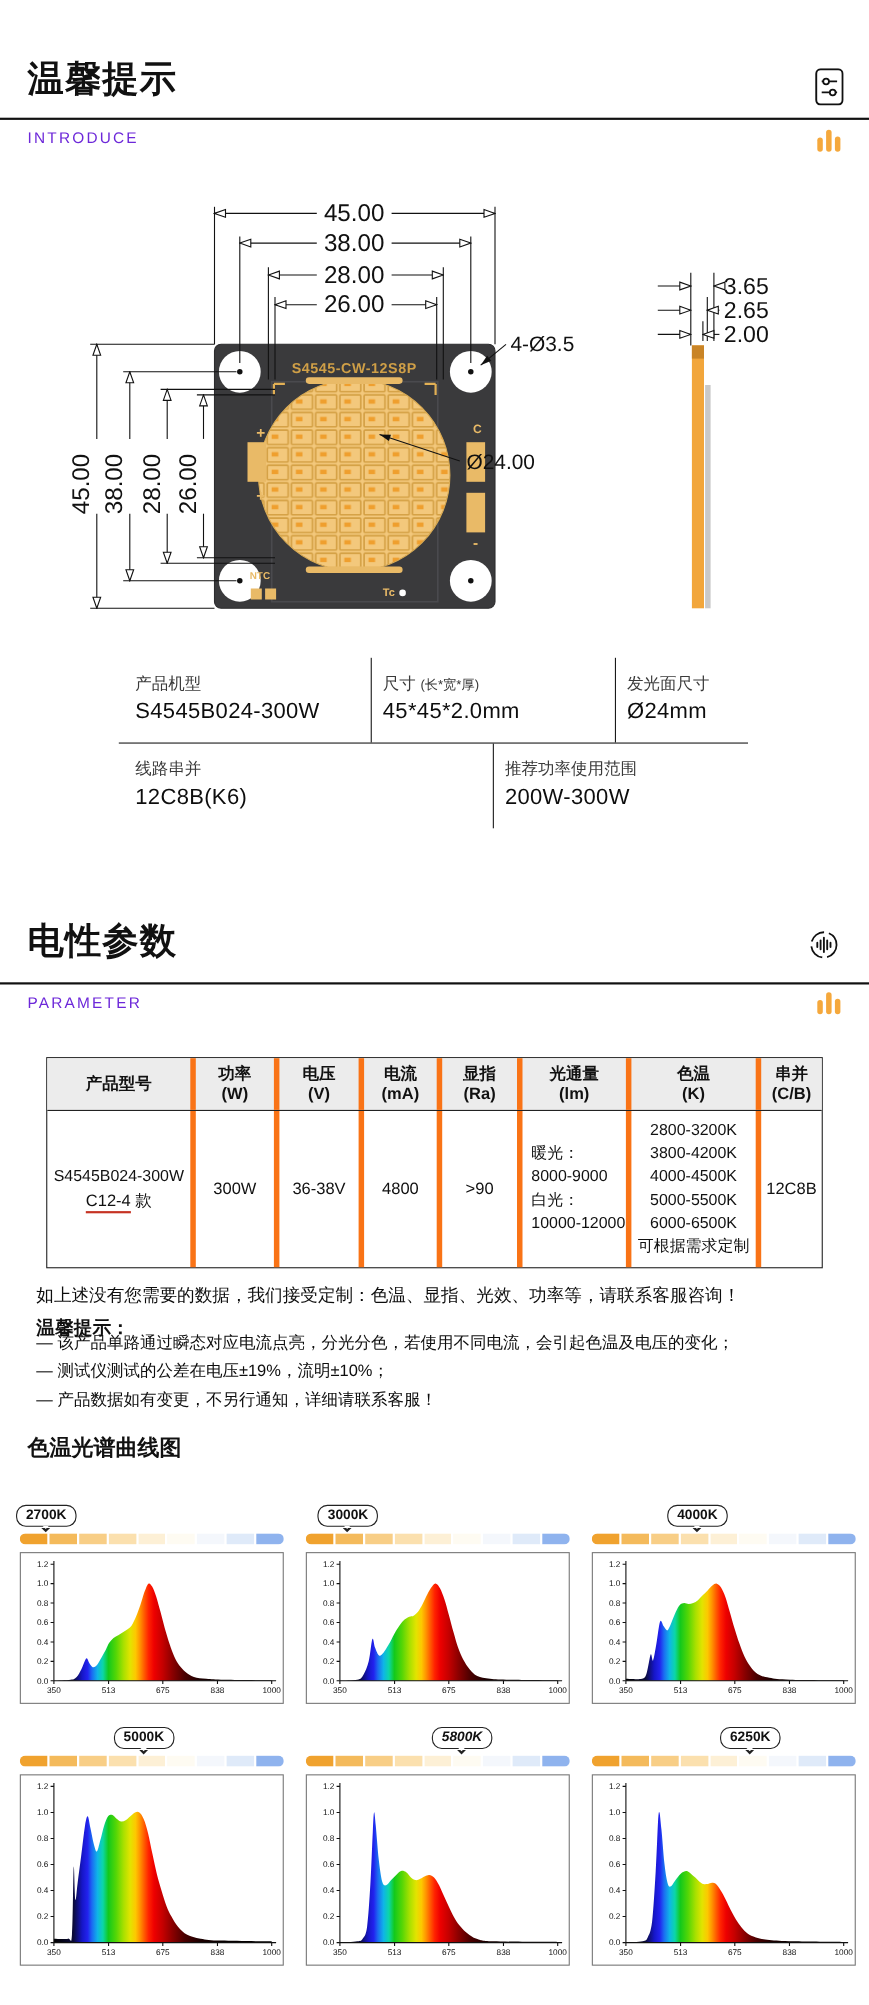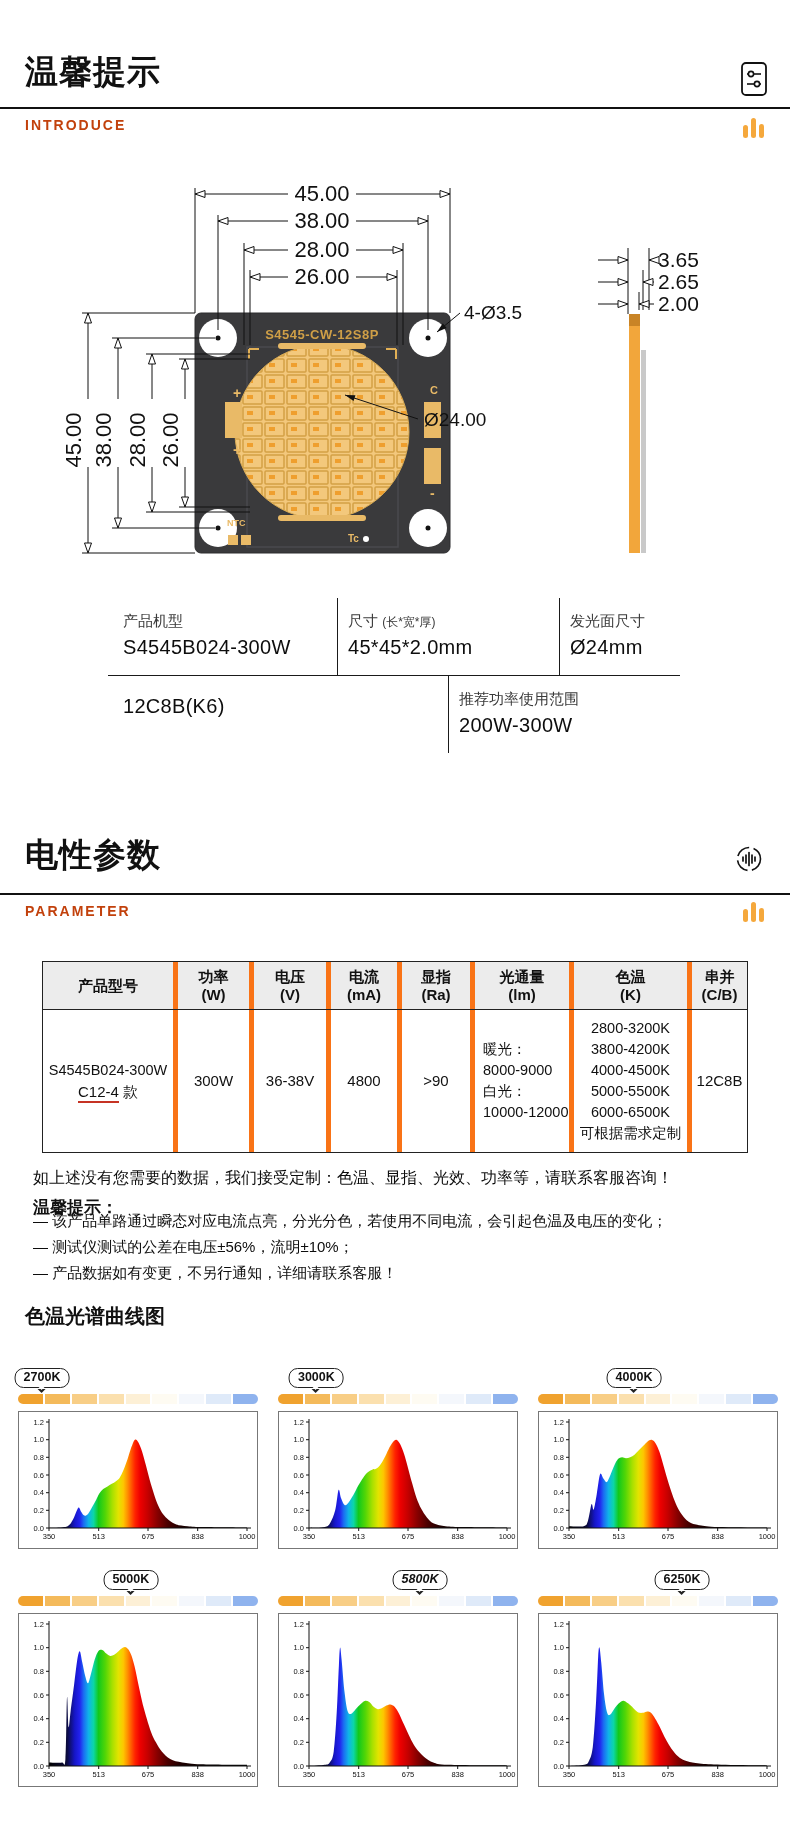--- a/index.html
+++ b/index.html
@@ -3,21 +3,21 @@
 <meta charset="utf-8">
 <style>
   html,body{margin:0;padding:0}
   body{width:790px;height:1823px;position:relative;background:#fff;color:#111;
        font-family:"Liberation Sans","DejaVu Sans",sans-serif;overflow:hidden}
   .abs{position:absolute}
 
   
   .sec-title{font-size:33px;font-weight:700;letter-spacing:1px;white-space:nowrap}
   .sec-rule{height:2px;background:#111;width:790px;left:0}
-  .sec-sub{font-size:14px;font-weight:700;color:#c2410c;letter-spacing:2px}
+  .sec-sub{font-size:14px;font-weight:400;color:#6d28d9;letter-spacing:2px}
   .bars{display:flex;align-items:flex-end;gap:3px;height:20px}
   .bars i{width:5px;border-radius:2.5px;background:#F5A83C;display:block}
 
   
   .info-table{left:108px;top:598px;width:572px}
   .irow{display:flex}
   .icell{box-sizing:border-box;padding:14px 0 16px 10px}
   .icell.first{padding-left:15px}
   .icell.bord{border-left:1px solid #1a1a1a}
   .ilabel{font-size:15px;color:#3a3a3a}
@@ -225,20 +225,21 @@
       <div class="ivalue">45*45*2.0mm</div>
     </div>
     <div class="icell bord" style="width:121px">
       <div class="ilabel">发光面尺寸</div>
       <div class="ivalue">Ø24mm</div>
     </div>
   </div>
   <div class="ihr"></div>
   <div class="irow">
     <div class="icell first" style="width:340px">
+      <div class="ilabel">线路串并</div>
       <div class="ivalue">12C8B(K6)</div>
     </div>
     <div class="icell bord" style="width:232px">
       <div class="ilabel">推荐功率使用范围</div>
       <div class="ivalue">200W-300W</div>
     </div>
   </div>
 </div>
 
 <div class="abs sec-title" style="left:25px;top:833px">电性参数</div>
@@ -321,21 +322,21 @@
       <div>可根据需求定制</div>
     </div>
     <div class="pcell" style="width:60px">12C8B</div>
   </div>
 </div>
 
 <div class="abs note-line" style="left:33px;top:1168px">如上述没有您需要的数据，我们接受定制：色温、显指、光效、功率等，请联系客服咨询！</div>
 <div class="abs tips-title" style="left:33px;top:1196px">温馨提示：</div>
 <div class="abs" style="left:33px;top:1208px">
   <div class="tip">— 该产品单路通过瞬态对应电流点亮，分光分色，若使用不同电流，会引起色温及电压的变化；</div>
-  <div class="tip">— 测试仪测试的公差在电压±56%，流明±10%；</div>
+  <div class="tip">— 测试仪测试的公差在电压±19%，流明±10%；</div>
   <div class="tip">— 产品数据如有变更，不另行通知，详细请联系客服！</div>
 </div>
 
 <div class="abs charts-title" style="left:25px;top:1303px">色温光谱曲线图</div>
 <div id="charts">
     <div class="chart-cell" style="left: 18px; top: 1368px; height: 179px;">
       <div class="cct-tag" style="left: 24px;">2700K</div>
       <div class="grad-bar">
         <i style="background: rgb(240, 162, 46);"></i>
         <i style="background: rgb(244, 186, 91);"></i>

